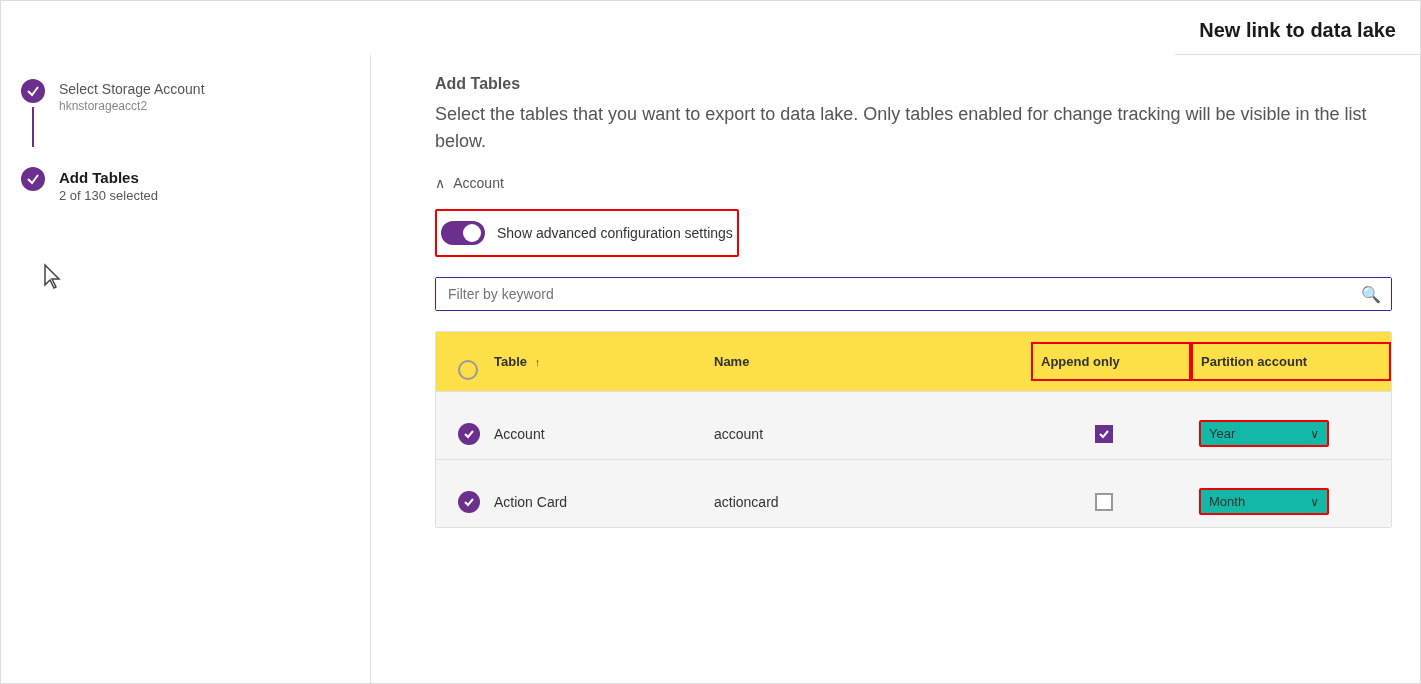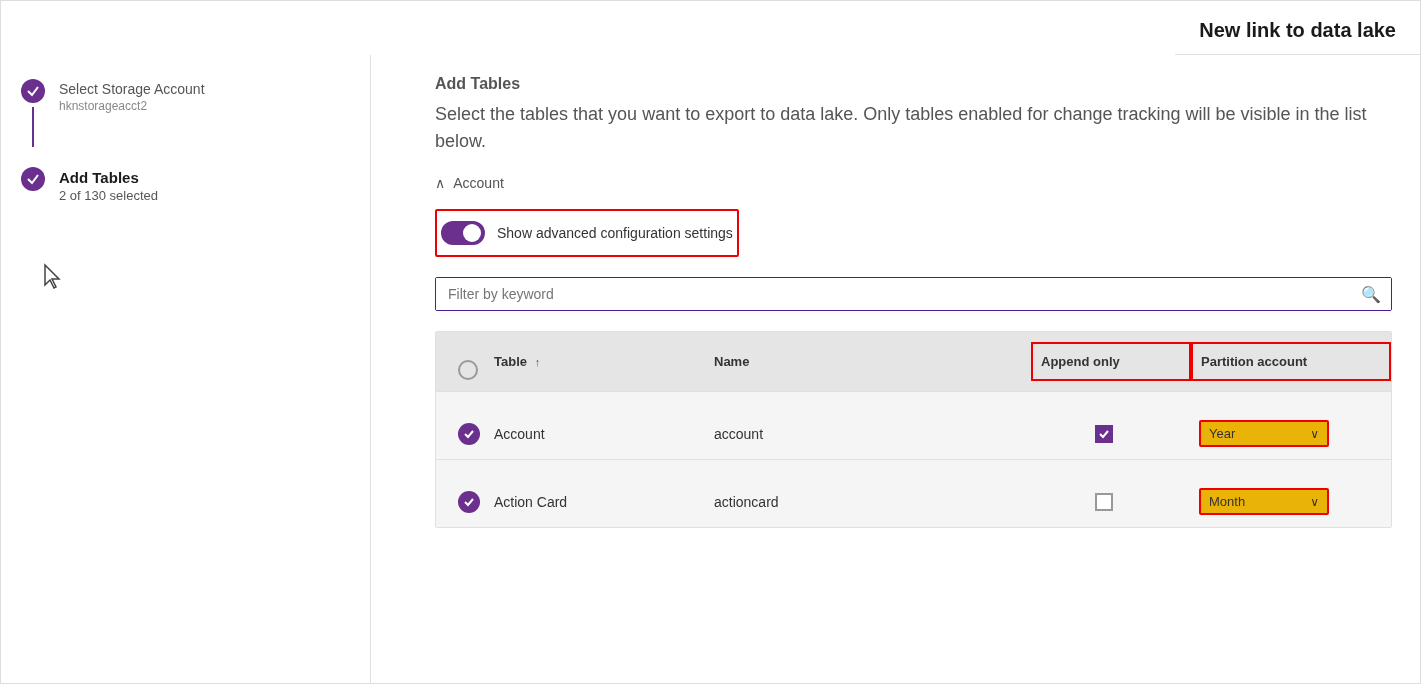--- a/index.html
+++ b/index.html
@@ -47,39 +47,39 @@
     .toggle-slider::before { content: ''; position: absolute; width: 18px; height: 18px; left: 22px; top: 3px; background: #fff; border-radius: 50%; transition: 0.2s; }
     .toggle-text { font-size: 14px; color: #333; }
 
     
     .search-container { position: relative; margin-bottom: 20px; border: 1px solid #4c1d95; border-radius: 2px; }
     .search-input { width: 100%; padding: 8px 36px 8px 12px; font-size: 14px; border: none; outline: none; color: #999; }
     .search-icon { position: absolute; right: 10px; top: 50%; transform: translateY(-50%); color: #555; font-size: 16px; }
 
     
     .table-container { border: 1px solid #e0e0e0; border-radius: 2px; overflow: hidden; }
-    .table-header { display: grid; grid-template-columns: 50px 220px 1fr 160px 200px; align-items: center; padding: 10px 0; border-bottom: 1px solid #e0e0e0; background: #e5e5e5; }
+    .table-header { display: grid; grid-template-columns: 50px 220px 1fr 160px 200px; align-items: center; padding: 10px 0; border-bottom: 1px solid #e0e0e0; background: #fde047; }
     .th { font-size: 13px; font-weight: 600; color: #333; padding: 0 8px; }
     .th.bordered { border: 2px solid #e00; padding: 10px 8px; }
 
     .table-row { display: grid; grid-template-columns: 50px 220px 1fr 160px 200px; align-items: center; padding: 12px 0; border-bottom: 1px solid #e0e0e0; background: #f5f5f5; }
     .table-row:last-child { border-bottom: none; }
 
     .td { padding: 0 8px; font-size: 14px; color: #333; margin-top: 16px; }
 
     .row-checkbox-checked { width: 22px; height: 22px; border-radius: 50%; background: #6b2f8e; display: flex; align-items: center; justify-content: center; margin-left: 14px; }
     .row-checkbox-checked svg { width: 12px; height: 12px; }
 
     .select-all-circle { width: 20px; height: 20px; border-radius: 50%; border: 2px solid #999; margin-left: 14px; }
 
     .append-checkbox { width: 18px; height: 18px; border: 2px solid #6b2f8e; background: #6b2f8e; display: flex; align-items: center; justify-content: center; margin-left: 56px; }
     .append-checkbox svg { width: 12px; height: 12px; }
     .append-checkbox-empty { width: 18px; height: 18px; border: 2px solid #999; background: #fff; margin-left: 56px; }
 
-    .partition-select { border: 2px solid #e00; border-radius: 2px; padding: 4px 8px; font-size: 13px; display: flex; align-items: center; justify-content: space-between; width: 130px; cursor: pointer; background: #eab308; }
+    .partition-select { border: 2px solid #e00; border-radius: 2px; padding: 4px 8px; font-size: 13px; display: flex; align-items: center; justify-content: space-between; width: 130px; cursor: pointer; background: #14b8a6; }
     .partition-select span { color: #333; }
     .dropdown-arrow { font-size: 12px; color: #555; }
 
     .sort-indicator { font-size: 11px; color: #555; margin-left: 4px; }
   </style>
 </head>
 <body>
 
 <div class="page-container">
 

